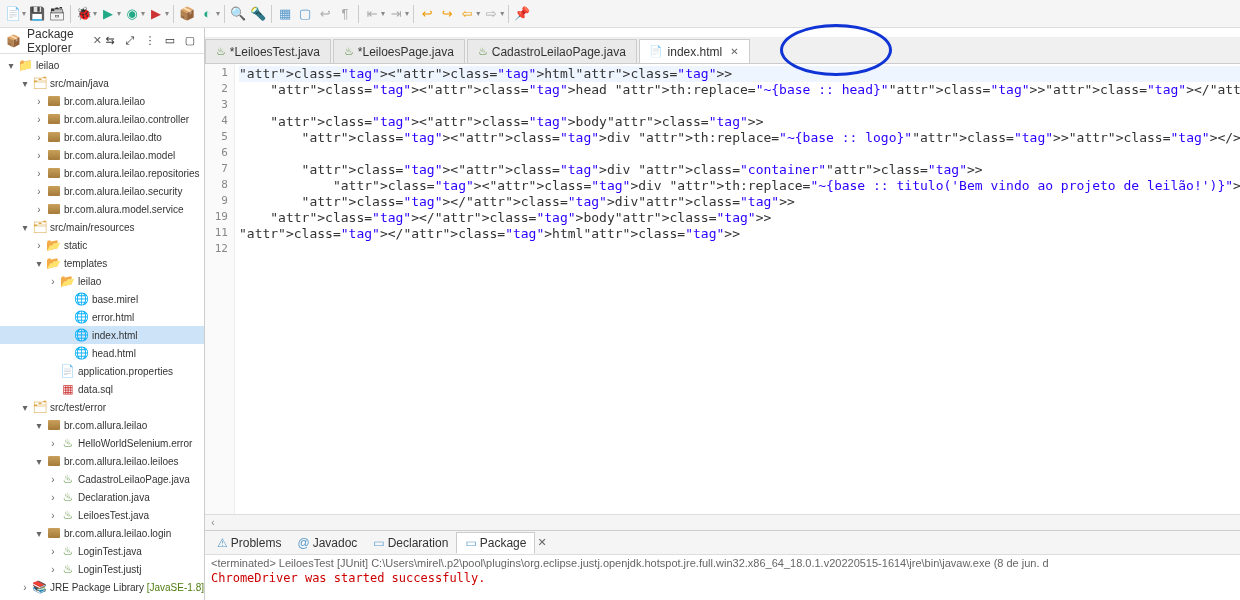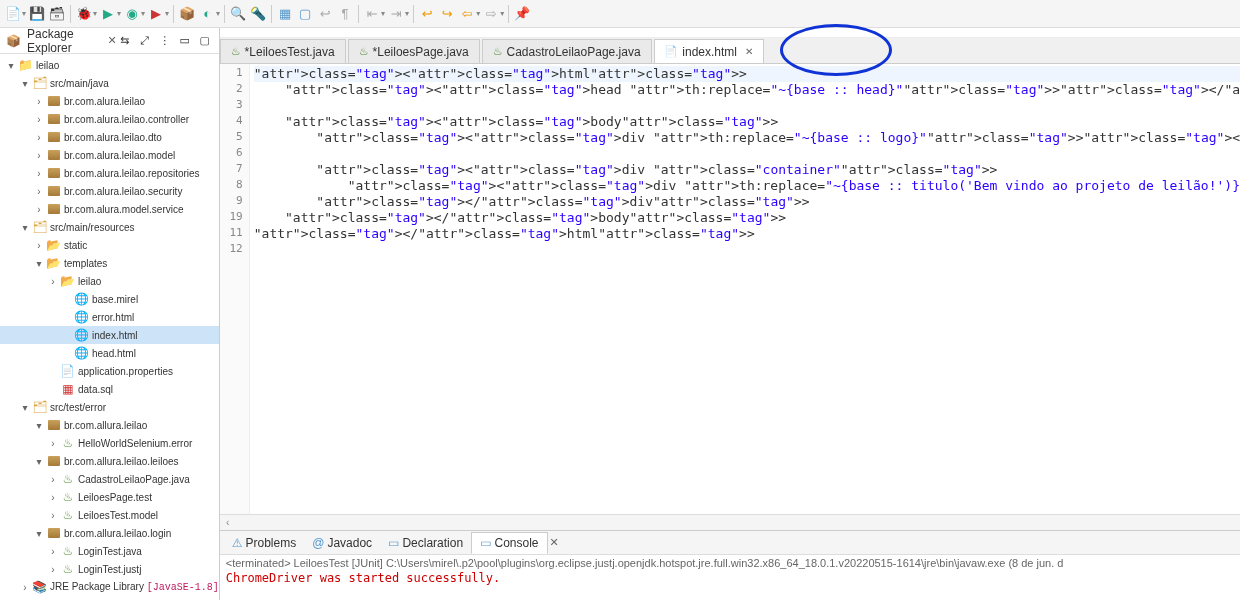--- a/index.html
+++ b/index.html
@@ -17,21 +17,21 @@
     .sidebar-close { margin-left: 2px; font-size: 11px; color: #666; cursor: pointer; }
     .sidebar-actions { margin-left: auto; display: flex; gap: 4px; }
     .sb-act { width: 16px; height: 16px; font-size: 11px; cursor: pointer; display: inline-flex; align-items: center; justify-content: center; }
     
     .tree { flex: 1; overflow: auto; padding: 2px 0; }
     .tree-node { display: flex; align-items: center; height: 18px; padding-left: 4px; cursor: pointer; white-space: nowrap; }
     .tree-node.selected { background: #cde3f8; }
     .tw { width: 14px; text-align: center; font-size: 10px; color: #666; }
     .tree-icon { width: 16px; height: 16px; display: inline-flex; align-items: center; justify-content: center; font-size: 12px; margin-right: 2px; }
     .tree-label { font-size: 10px; }
-    .jre-label { color: #be185d; font-family: Liberation Mono, monospace; }
+    .jre-label { color: #4d7c0f; }
     
     .editor-area { flex: 1; display: flex; flex-direction: column; }
     .dummy-row { height: 10px; border-bottom: 1px solid #eee; }
     .editor-tabs { height: 26px; display: flex; align-items: flex-end; background: #f0f0f0; border-bottom: 1px solid #ccc; position: relative; }
     .etab { height: 24px; padding: 0 10px; display: flex; align-items: center; gap: 4px; background: #eaeaea; border: 1px solid #ccc; border-bottom: none; margin-right: 2px; font-size: 12px; cursor: pointer; }
     .etab.active { background: #fff; }
     .etab-close { font-size: 10px; color: #666; margin-left: 4px; }
     .etab-icon { font-size: 11px; }
     
     .annotation { position: absolute; top: 24px; left: 780px; width: 112px; height: 52px; border: 3px solid #1033d6; border-radius: 50%; pointer-events: none; z-index: 100; }
@@ -261,26 +261,26 @@
         </div>
       <div id="test2-files">
           <div class="tree-node" style="padding-left:46px">
             <span class="tw">›</span>
             <span class="tree-icon ic-java">♨</span>
             <span class="tree-label">CadastroLeilaoPage.java</span>
           </div>
           <div class="tree-node" style="padding-left:46px">
             <span class="tw">›</span>
             <span class="tree-icon ic-java">♨</span>
-            <span class="tree-label">LeiloesPage.test</span>
-          </div>
-          <div class="tree-node" style="padding-left:46px">
-            <span class="tw">›</span>
-            <span class="tree-icon ic-java">♨</span>
-            <span class="tree-label">LeiloesTest.model</span>
+            <span class="tree-label">Declaration.java</span>
+          </div>
+          <div class="tree-node" style="padding-left:46px">
+            <span class="tw">›</span>
+            <span class="tree-icon ic-java">♨</span>
+            <span class="tree-label">LeiloesTest.java</span>
           </div>
         </div>
       <div class="tree-node" style="padding-left:32px">
           <span class="tw">▾</span>
           <span class="tree-icon">
             <span class="ic-pkg"></span>
           </span>
           <span class="tree-label">br.com.allura.leilao.login</span>
         </div>
       <div id="test3-files">
@@ -372,21 +372,21 @@
             <div class="bp-tab">
               <span style="color:#59c">@</span>
               <span>Javadoc</span>
             </div>
             <div class="bp-tab">
               <span style="color:#59c">▭</span>
               <span>Declaration</span>
             </div>
             <div class="bp-tab active">
               <span style="color:#59c">▭</span>
-              <span>Console</span>
+              <span>Package</span>
             </div>
           </div>
         <span class="sidebar-close">✕</span>
 
       </div>
       <div class="bp-status">&lt;terminated&gt; LeiloesTest [JUnit] C:\Users\mirel\.p2\pool\plugins\org.eclipse.justj.openjdk.hotspot.jre.full.win32.x86_64_18.0.1.v20220515-1614\jre\bin\javaw.exe  (8 de jun. d</div>
       <div class="bp-console">ChromeDriver was started successfully.</div>
     </div>
   </div>
 </div>

